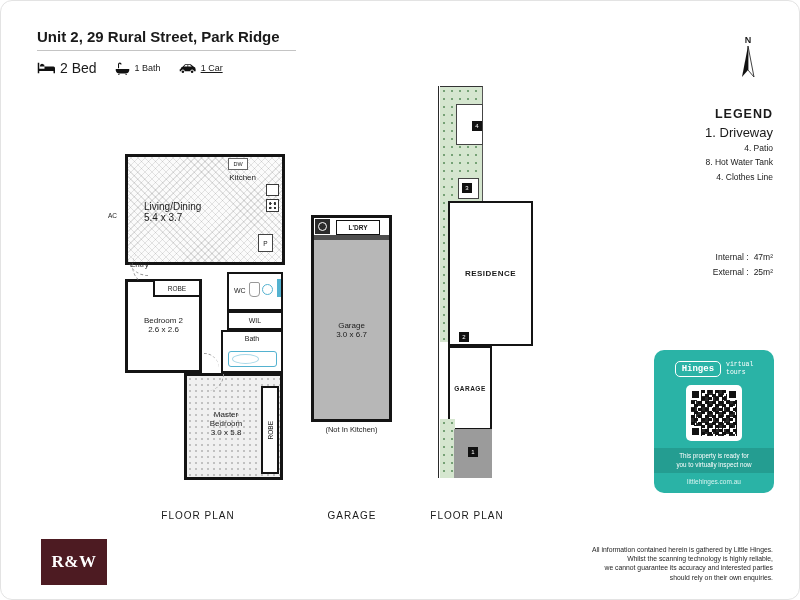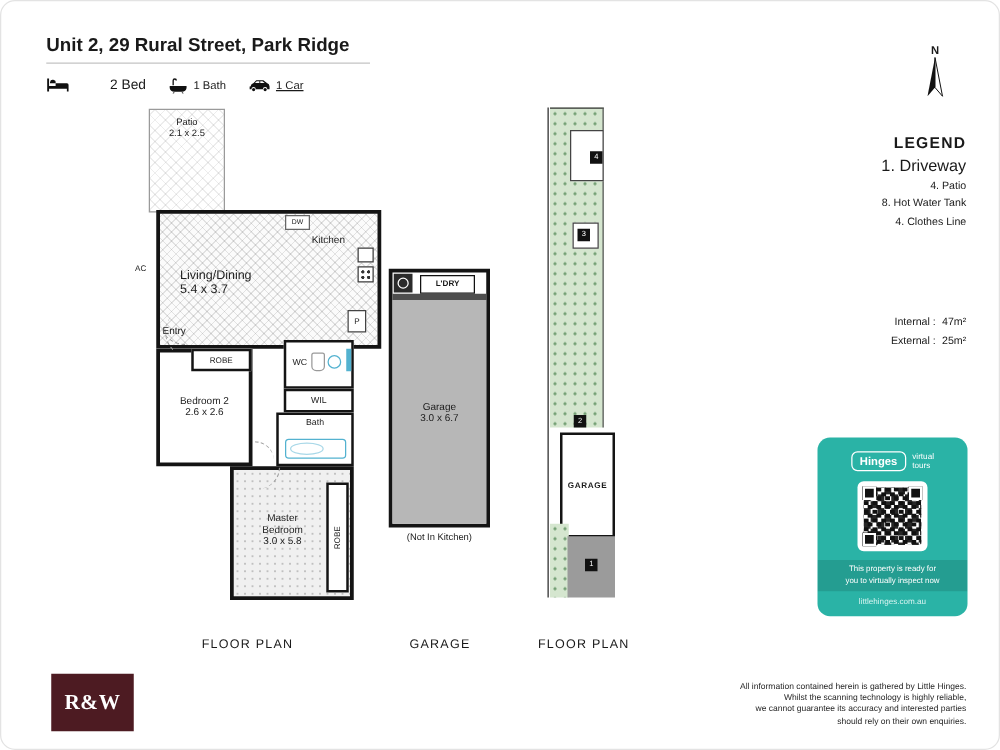--- a/index.html
+++ b/index.html
@@ -34,44 +34,40 @@
 <div id="canvas">
 
   <div class="abs" style="left:36px;top:27px;font-size:15px;font-weight:bold;">Unit 2, 29 Rural Street, Park Ridge</div>
   <div class="abs" style="left:36px;top:49px;width:259px;height:1px;background:#c4c4c4;"></div>
 
   <div class="abs" style="left:36px;top:58px;display:flex;gap:18px;align-items:center;height:18px;">
     <div style="display:flex;align-items:center;gap:5px;">
       <svg width="18" height="12" viewBox="0 0 24 14">
           <path d="M1 0 h2 v8 h21 v6 h-2 v-3 H3 v3 H1 z M4 4 a3 3 0 0 1 6 1 h-6 z M10 5 h12 a2 2 0 0 1 2 2 v1 h-14 z" fill="#111"></path>
         </svg>
-      <span style="font-size:11px;margin-left:28px;">2 Bed</span>
+      <span style="font-size:14px;">2 Bed</span>
     </div>
     <div style="display:flex;align-items:center;gap:5px;">
       <svg width="15" height="13" viewBox="0 0 20 17">
           <path d="M4 8 V3 a2.4 2.4 0 0 1 4.8 0 h-1.6 a0.9 0.9 0 0 0 -1.8 0 V8 z M1 9 h18 v2 a5 5 0 0 1 -5 4 H6 a5 5 0 0 1 -5 -4 z M5 15.5 l-1 1.5 h1.5 l0.8 -1.2 z M15 15.5 l1 1.5 h-1.5 l-0.8 -1.2 z" fill="#111"></path>
         </svg>
       <span style="font-size:9px;">1 Bath</span>
     </div>
     <div style="display:flex;align-items:center;gap:5px;">
       <svg width="17" height="11" viewBox="0 0 24 14">
           <path d="M2 8 q0.5 -3 3.5 -4 l3 -3 h8 l4 3 q3 1 3 4 v3 h-2.5 a2.5 2.5 0 0 0 -5 0 h-8 a2.5 2.5 0 0 0 -5 0 H1 V8 z M9 2 l-2 2 h5 V2 z M13 2 v2 h5 l-2.5 -2 z" fill="#111"></path>
           <circle cx="5.5" cy="11.5" r="1.8" fill="#111"></circle>
           <circle cx="18.5" cy="11.5" r="1.8" fill="#111"></circle>
         </svg>
       <span style="font-size:9px;text-decoration:underline;">1 Car</span>
     </div>
   </div>
 
-  <div class="abs thin patio-hatch" style="left:118px;top:86px;width:61px;height:83px;">
-    <div class="pre room-label" style="font-size:7.5px;text-align:center;padding-top:5px;">Patio
-2.1 x 2.5</div>
-  </div>
 
-  <div class="abs wall3 hatch" style="left:124px;top:167px;width:180px;height:111px;">
+  <div class="abs wall3 hatch" style="left:124px;top:153px;width:160px;height:111px;">
     <div class="abs ctr" style="left:100px;top:1px;width:18px;height:10px;border:1px solid #666;background:#fff;font-size:5.5px;">DW</div>
     <div class="abs room-label" style="right:26px;top:16px;font-size:8px;">Kitchen</div>
     <div class="abs appl" style="right:3px;top:27px;width:13px;height:12px;"></div>
     <div class="abs appl cooktop" style="right:3px;top:42px;width:13px;height:13px;"></div>
     <div class="abs ctr" style="right:9px;bottom:10px;width:13px;height:16px;border:1px solid #444;background:#fff;font-size:6.5px;">P</div>
     <div class="abs pre room-label" style="left:16px;top:44px;width:108px;font-size:10px;text-align:left;">Living/Dining
 5.4 x 3.7</div>
   </div>
 
   <div class="abs room-label" style="left:107px;top:211px;font-size:6.5px;">AC</div>
@@ -125,20 +121,23 @@
   </div>
   <div class="abs" style="left:300px;top:424px;width:101px;text-align:center;font-size:7.5px;color:#222;">(Not In Kitchen)</div>
   <div class="abs sec-label" style="left:311px;top:509px;width:80px;">GARAGE</div>
 
   <div class="abs" style="left:437px;top:85px;width:1px;height:392px;background:#2a2a2a;"></div>
   <div class="abs grass" style="left:439px;top:85px;width:43px;height:256px;border-top:1px solid #333;border-right:1px solid #555;box-sizing:border-box;"></div>
   <div class="abs" style="left:455px;top:103px;width:27px;height:41px;background:#fff;border:1px solid #444;box-sizing:border-box;"></div>
   <div class="abs marker" style="left:471px;top:120px;">4</div>
   <div class="abs" style="left:457px;top:177px;width:21px;height:21px;background:#fff;border:1px solid #444;box-sizing:border-box;"></div>
   <div class="abs marker" style="left:461px;top:182px;">3</div>
+  <div class="abs ctr" style="left:447px;top:200px;width:85px;height:145px;background:#fff;border:2px solid #141414;box-sizing:border-box;">
+    <span style="font-size:8px;font-weight:bold;letter-spacing:0.5px;">RESIDENCE</span>
+  </div>
   <div class="abs marker" style="left:458px;top:331px;z-index:2;">2</div>
   <div class="abs ctr" style="left:447px;top:345px;width:44px;height:84px;background:#fff;border:2px solid #141414;box-sizing:border-box;">
     <span style="font-size:6.5px;font-weight:bold;letter-spacing:0.5px;">GARAGE</span>
   </div>
   <div class="abs grass" style="left:439px;top:418px;width:15px;height:59px;"></div>
   <div class="abs" style="left:453px;top:428px;width:38px;height:49px;background:#9b9b9b;"></div>
   <div class="abs marker" style="left:467px;top:446px;">1</div>
   <div class="abs sec-label" style="left:418px;top:509px;width:96px;">FLOOR PLAN</div>
 
   <div class="abs" style="left:736px;top:34px;width:22px;text-align:center;">
@@ -162,21 +161,21 @@
       <span>Internal :</span>
       <span>47m²</span>
     </div>
     <div style="display:flex;justify-content:flex-end;gap:5px;">
       <span>External :</span>
       <span>25m²</span>
     </div>
   </div>
 
   <div class="abs" style="left:653px;top:349px;width:120px;height:143px;background:#2ab3a6;border-radius:10px;overflow:hidden;">
-    <div style="display:flex;justify-content:center;align-items:center;gap:5px;margin-top:11px;">
+    <div style="display:flex;justify-content:center;align-items:flex-start;gap:5px;margin-top:11px;font-family:Liberation Mono, monospace;">
       <span style="position:relative;border:1.5px solid #fff;border-radius:5px;padding:2px 6px;color:#fff;font-weight:bold;font-size:9px;">Hinges</span>
       <span class="pre" style="color:#fff;font-size:6.5px;line-height:7.5px;text-align:left;">virtual
 tours</span>
     </div>
     <div style="position:relative;width:56px;height:56px;background:#fff;border-radius:5px;margin:8px auto 7px;">
       <div class="qr-pattern"></div>
       <div class="finder" style="left:4px;top:4px;"></div>
       <div class="finder" style="right:4px;top:4px;"></div>
       <div class="finder" style="left:4px;bottom:4px;"></div>
     </div>

